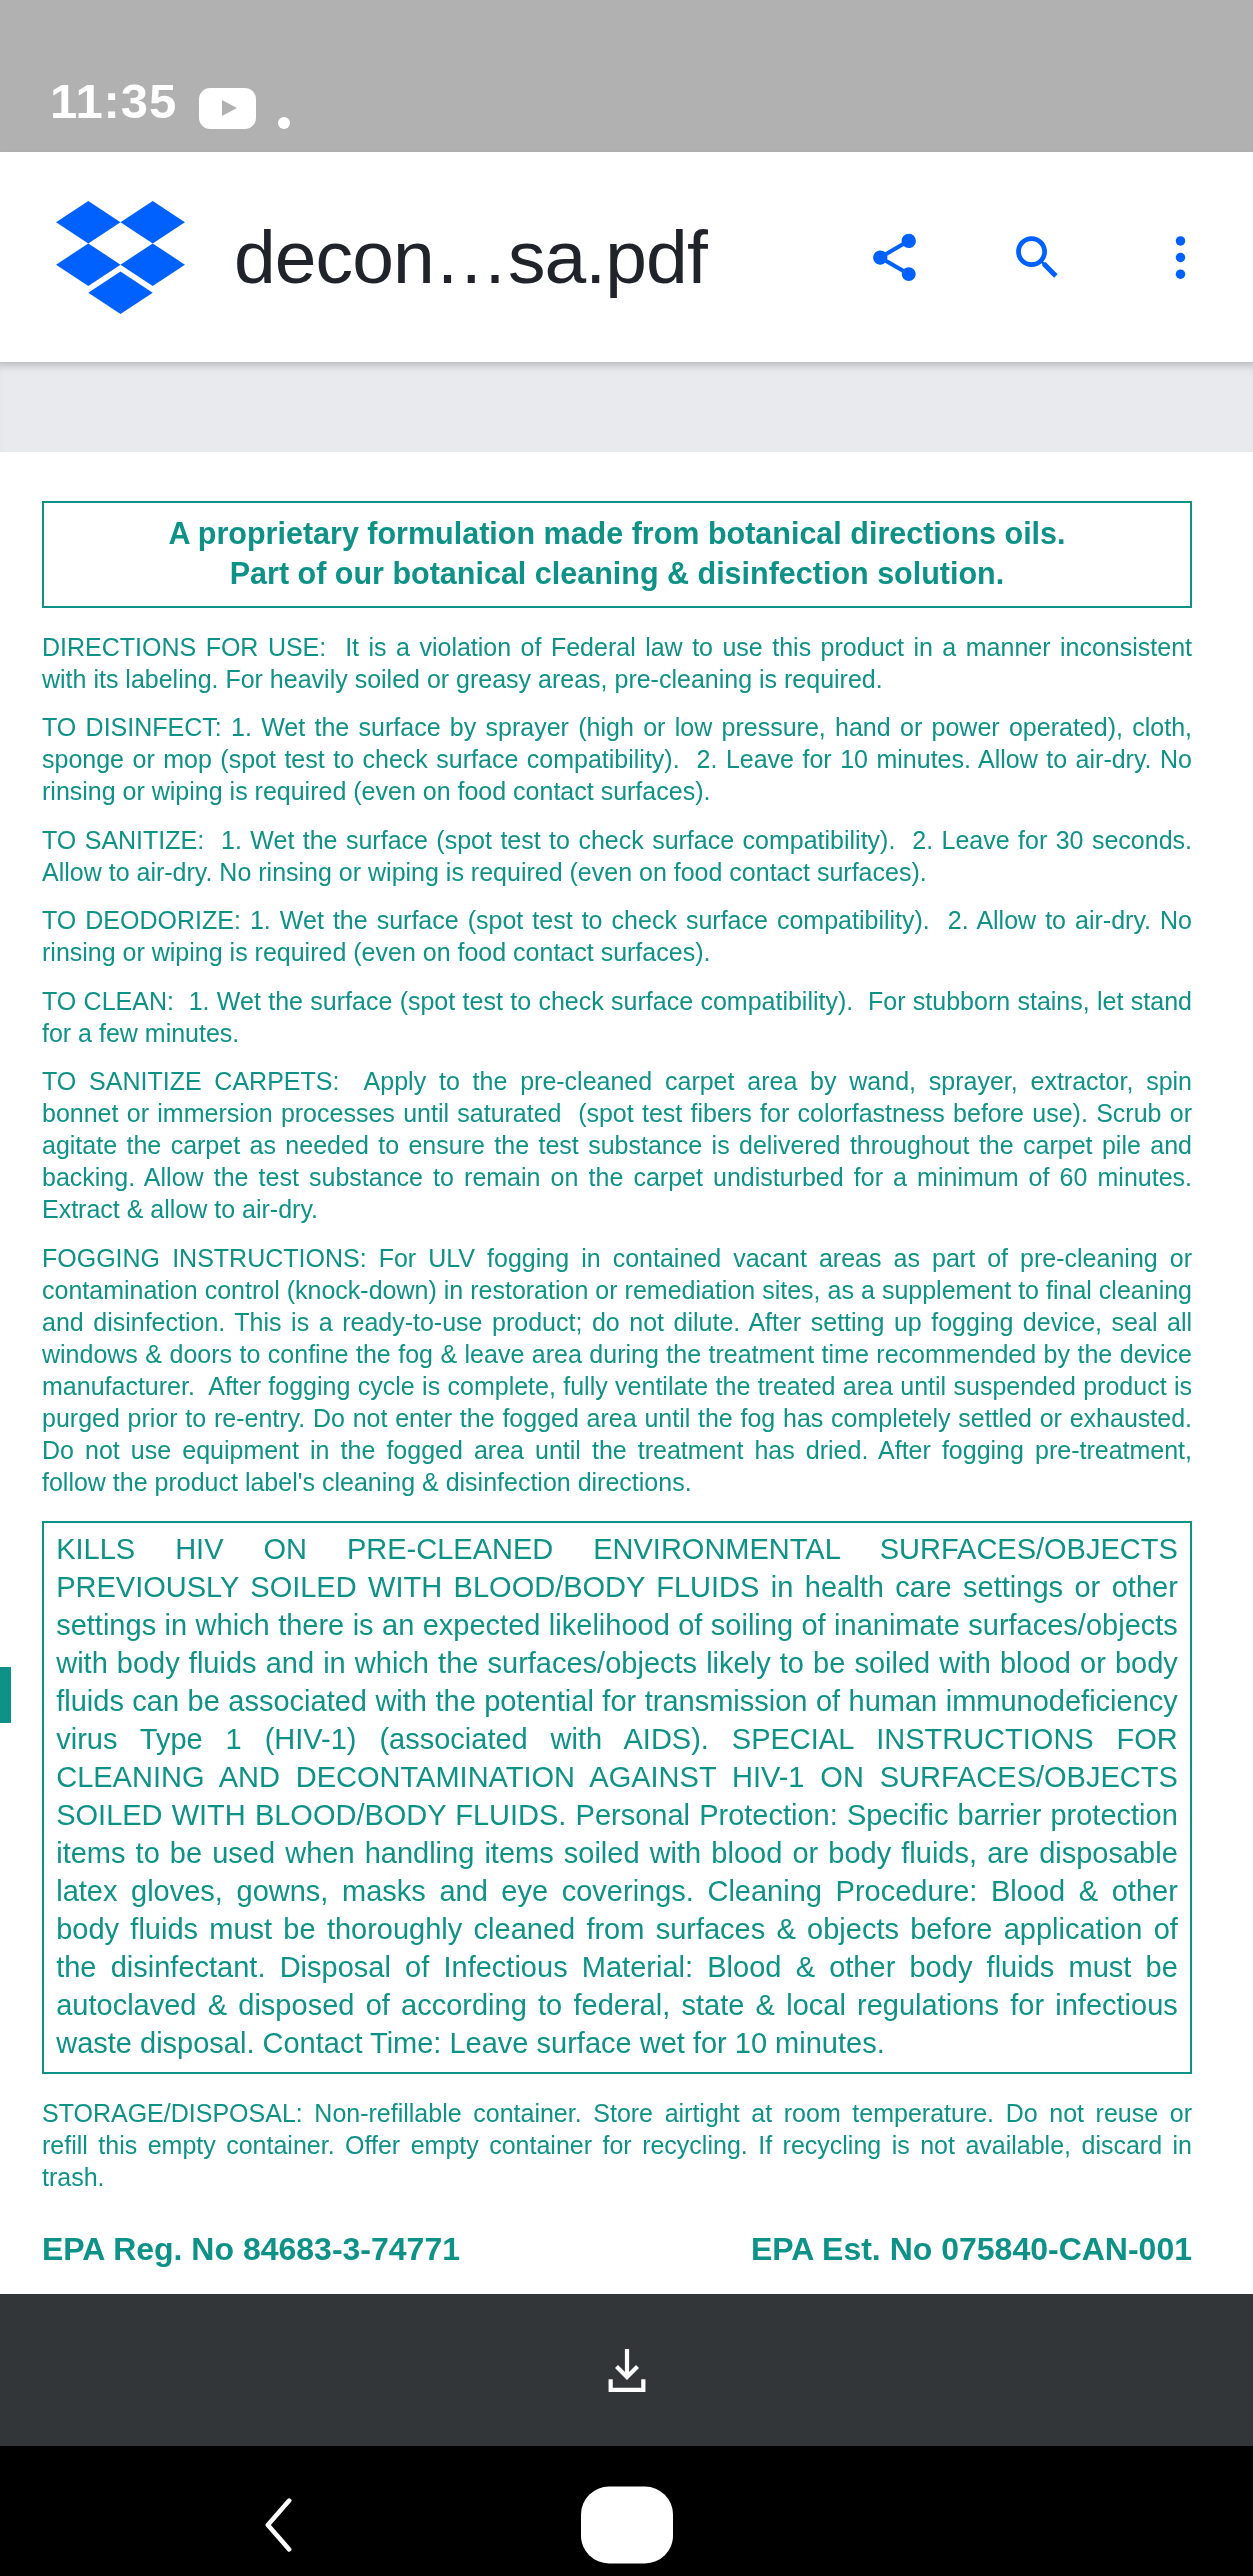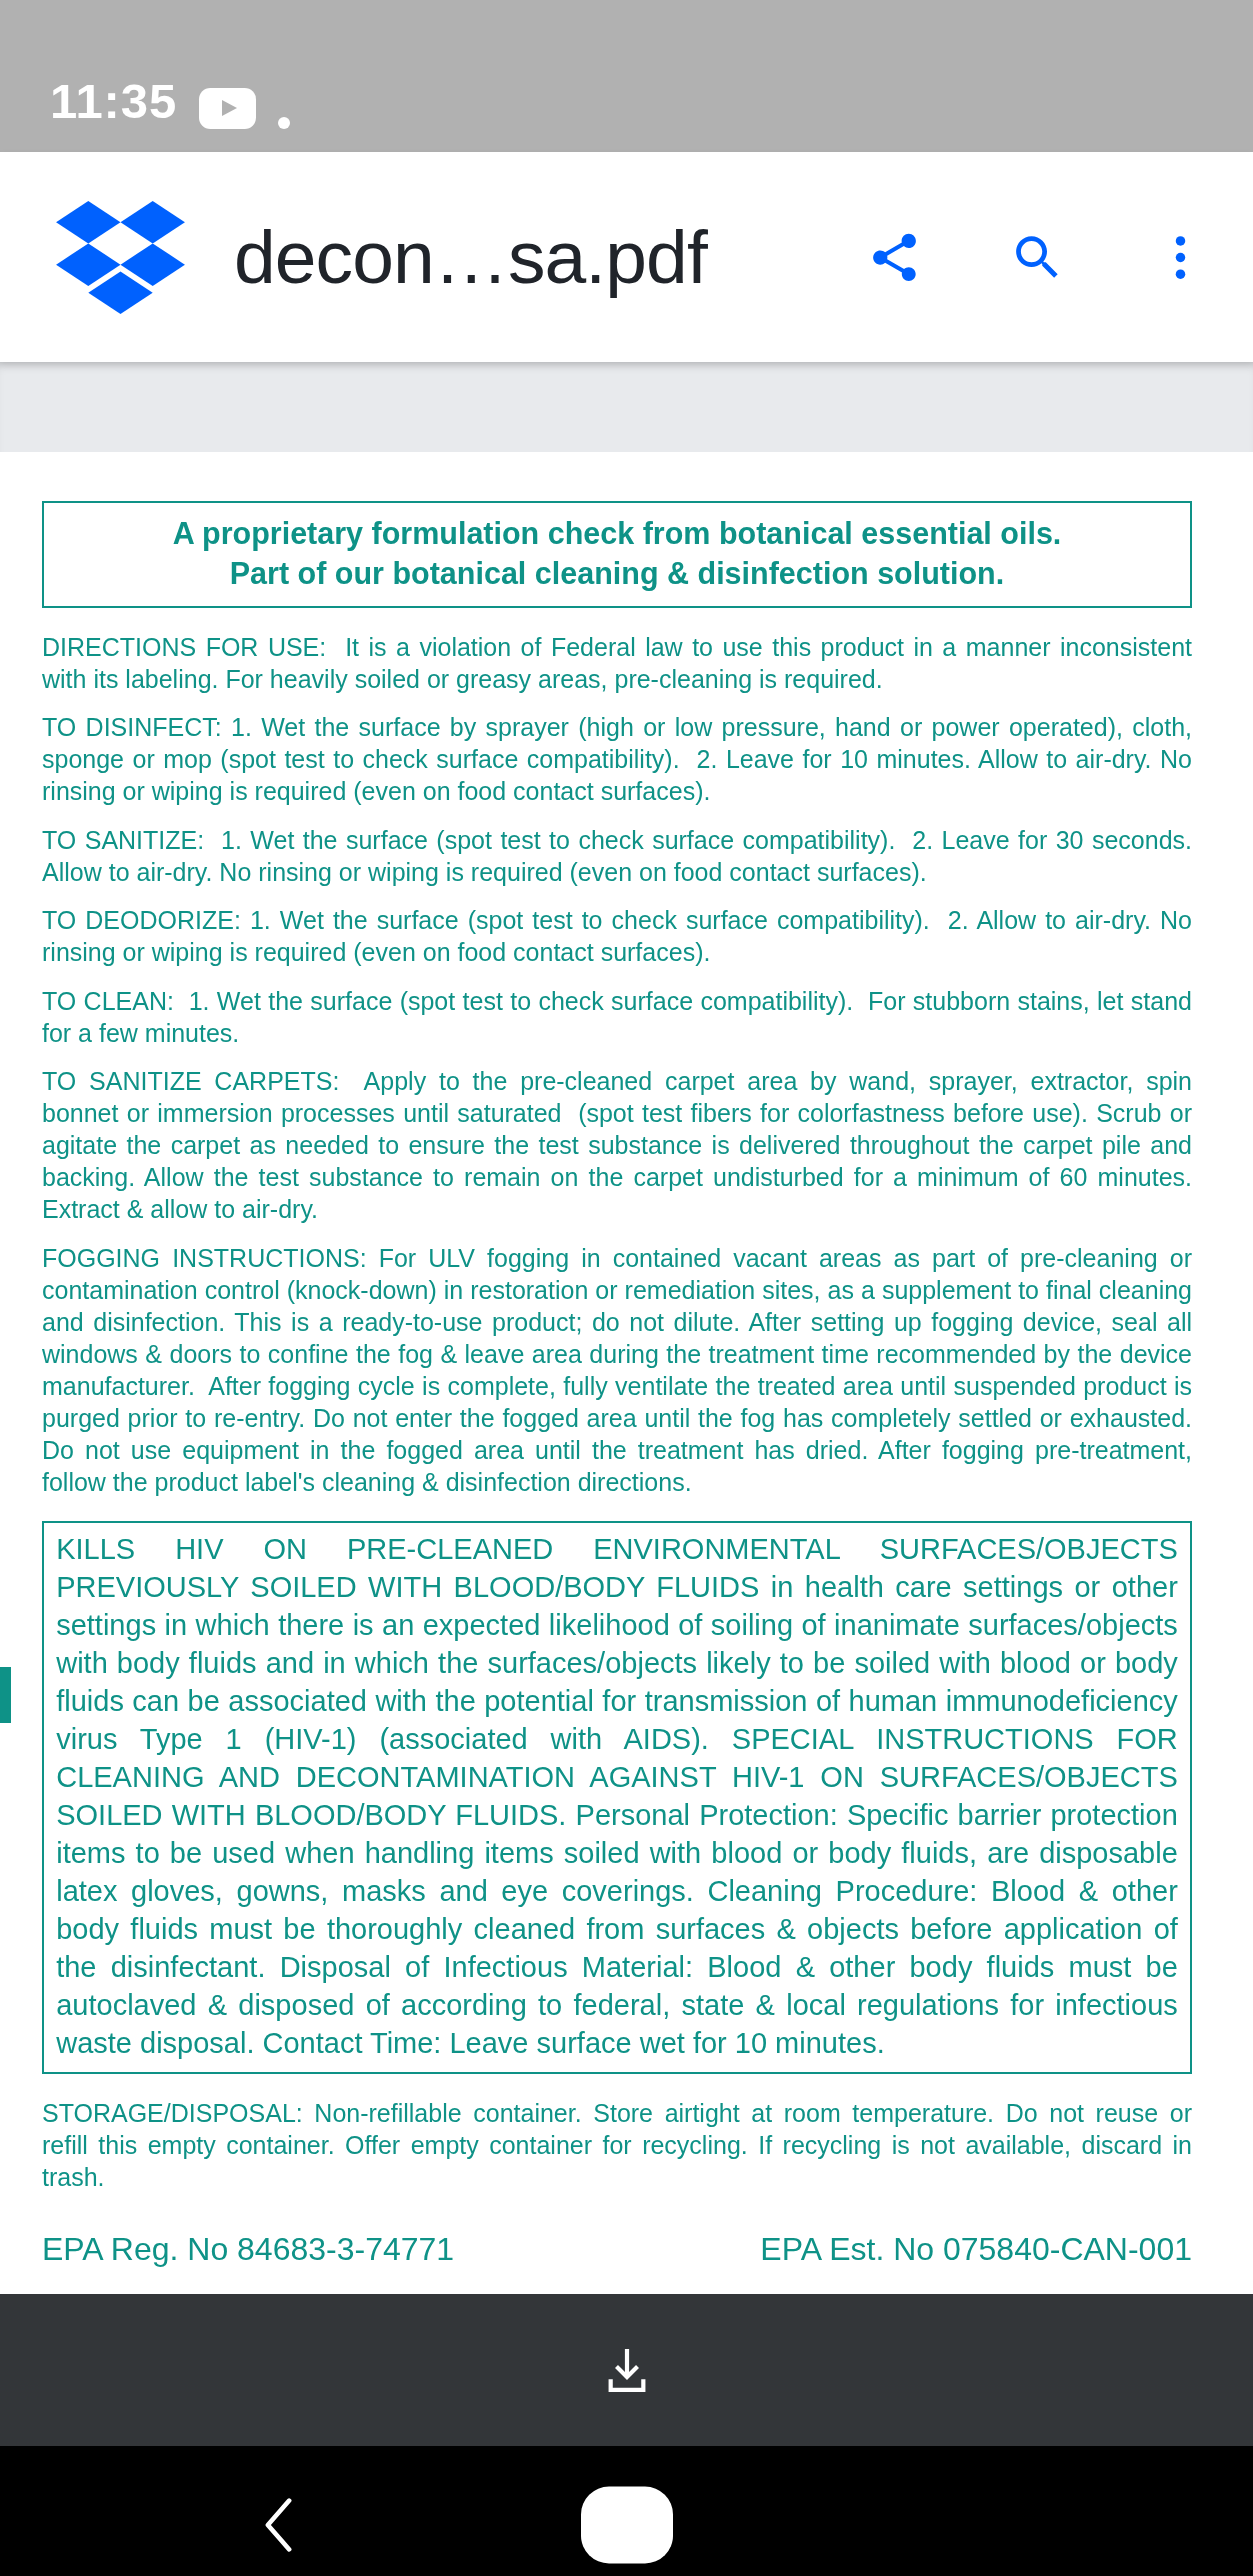--- a/index.html
+++ b/index.html
@@ -64,21 +64,21 @@
     font-size:25px; line-height:32px; text-align:justify;
     margin-bottom:16.5px; white-space:pre-wrap;
   }
   .ph, .pb { font-weight:400; }
   .hiv-box {
     border:2.6px solid #0e9287; padding:7px 12.2px 10.4px; margin:22.6px 0 22.6px;
     font-size:29px; line-height:38px; text-align:justify; white-space:pre-wrap;
   }
   .epa-row {
     display:flex; justify-content:space-between; align-items:flex-start;
-    margin-top:38px; font-size:32px;
+    margin-top:38px; font-size:32px;font-weight:bold;
   }
 
   
   .save-bar {
     height:152px; background:#333639; display:flex; align-items:center; justify-content:center;
     gap:37px; color:#ffffff; cursor:pointer;
   }
   .save-bar svg { width:56px; height:56px; display:block; }
   .save-label { font-size:61px; font-weight:400; letter-spacing:0; }
 
@@ -131,21 +131,21 @@
           <circle cx="12" cy="19" r="2"></circle>
       </svg>
     </div>
   </div>
 </div>
 
 <div class="viewer">
   <div class="pdf-page">
 
     <div class="intro-box">
-      <div>A proprietary formulation check from botanical essential oils.</div>
+      <div>A proprietary formulation made from botanical directions oils.</div>
       <div>Part of our botanical cleaning &amp; disinfection solution.</div>
     </div>
 
     <p class="para"><span class="ph">DIRECTIONS FOR USE:</span><span class="pt">  It is a violation of Federal law to use this product in a manner inconsistent with its labeling. For heavily soiled or greasy areas, pre-cleaning is required.</span></p>
 
     <p class="para"><span class="ph">TO DISINFECT:</span><span class="pt"> 1. Wet the surface by sprayer (high or low pressure, hand or power operated), cloth, sponge or mop (spot test to check surface compatibility).  2. Leave for 10 minutes. Allow to air-dry. </span><span class="pb">No rinsing or wiping is required (even on food contact surfaces).</span></p>
 
     <p class="para"><span class="ph">TO SANITIZE:</span><span class="pt">  1. Wet the surface (spot test to check surface compatibility).  2. Leave for 30 seconds.  Allow to air-dry. No rinsing or wiping is required (even on food contact surfaces).</span></p>
 
     <p class="para"><span class="ph">TO DEODORIZE:</span><span class="pt"> 1. Wet the surface (spot test to check surface compatibility).  2. Allow to air-dry. No rinsing or wiping is required (even on food contact surfaces).</span></p>

